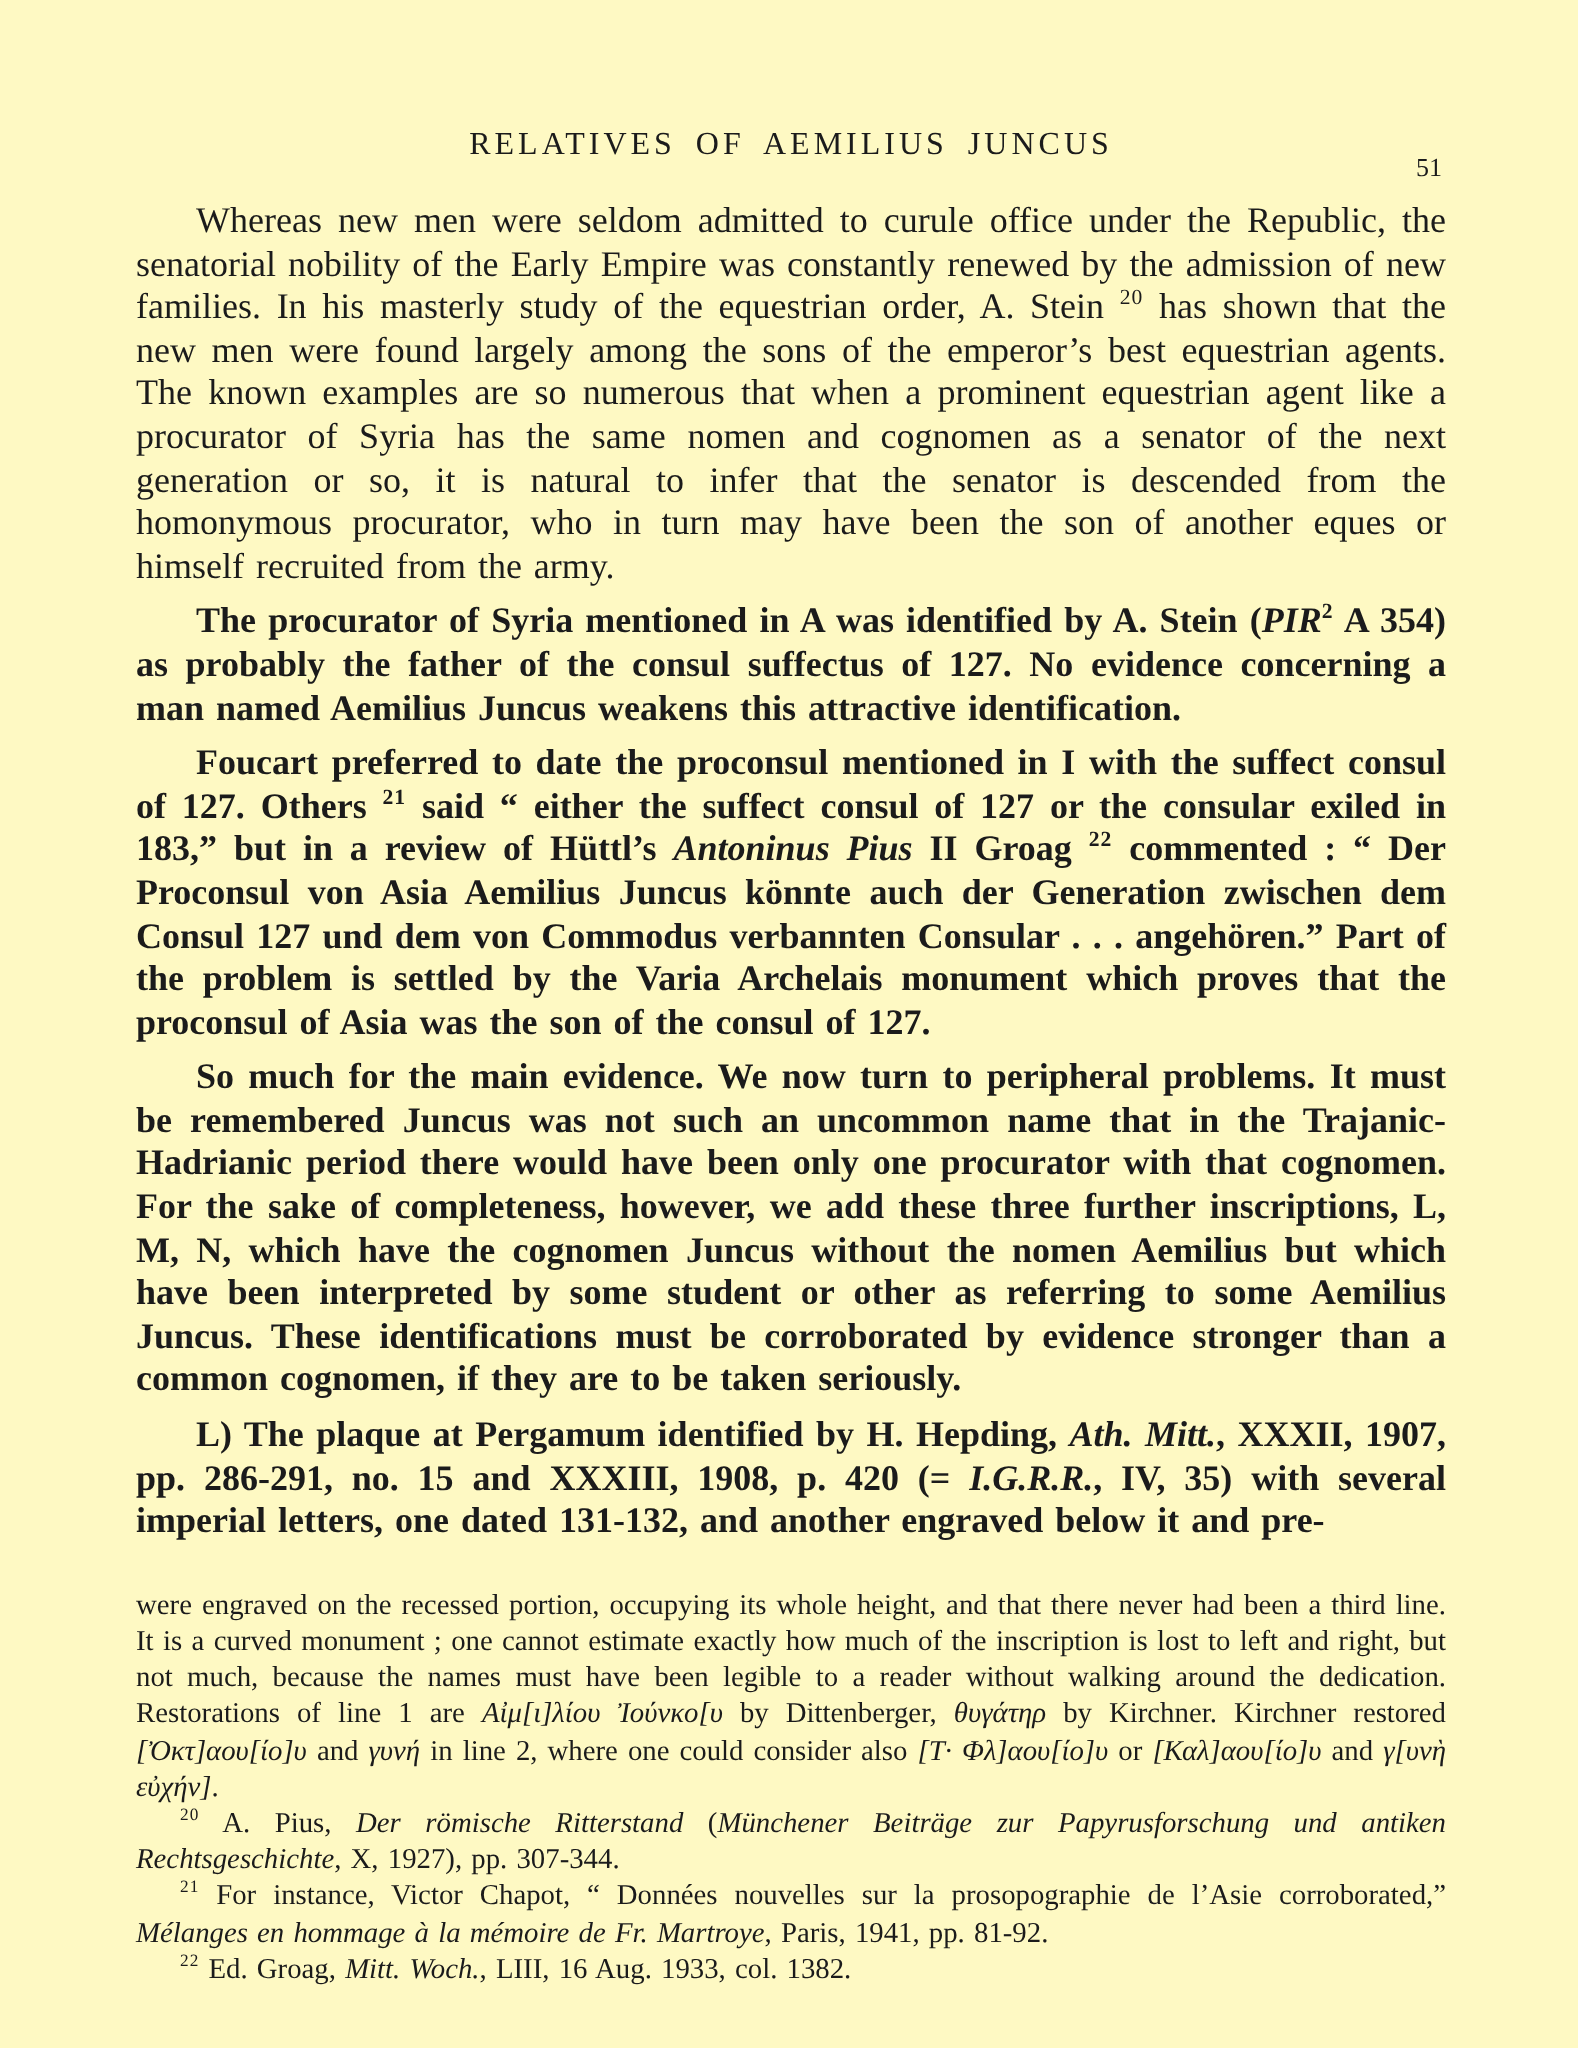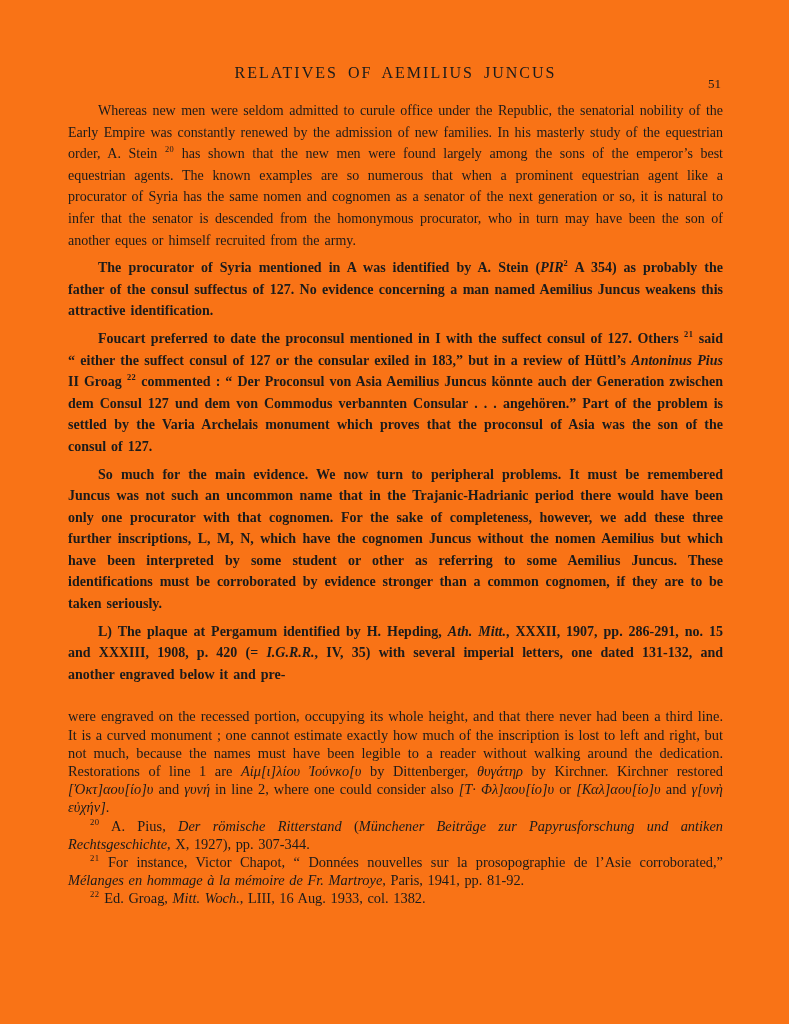--- a/index.html
+++ b/index.html
@@ -5,21 +5,21 @@
   html, body {
     margin: 0;
     padding: 0;
     background: #fcfbf7;
   }
   .page {
     position: relative;
     width: 789px;
     height: 1024px;
     box-sizing: border-box;
-    background: #f97316;
+    background: #fef9c3;
     color: #1b1b1b;
     font-family: "Liberation Serif", "DejaVu Serif", serif;
     padding: 64px 66px 12px 68px;
     overflow: hidden;
   }
   .page-header {
     position: relative;
     height: 22px;
     margin-bottom: 14px;
   }
@@ -30,21 +30,21 @@
     word-spacing: 4px;
   }
   .page-number {
     position: absolute;
     right: 2px;
     top: 12px;
     font-size: 13px;
   }
   .body-text p.para {
     margin: 0;
-    font-size: 14px;
+    font-size: 18px;
     line-height: 21.6px;
     text-align: justify;
     text-indent: 30px;
     word-spacing: 1.5px;
   }
   .body-text p.para + p.para { margin-top: 6px; font-weight: bold; }
   .footnotes {
     margin-top: 22px;
   }
   .footnotes p.fn {

